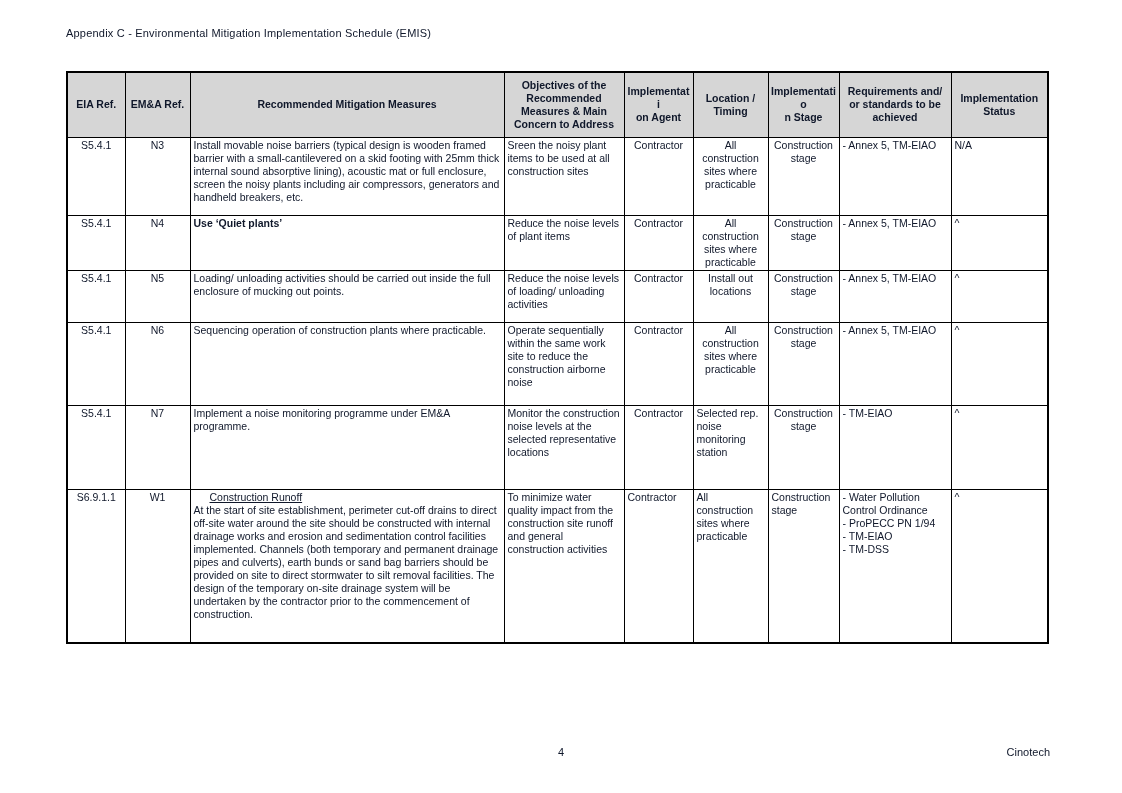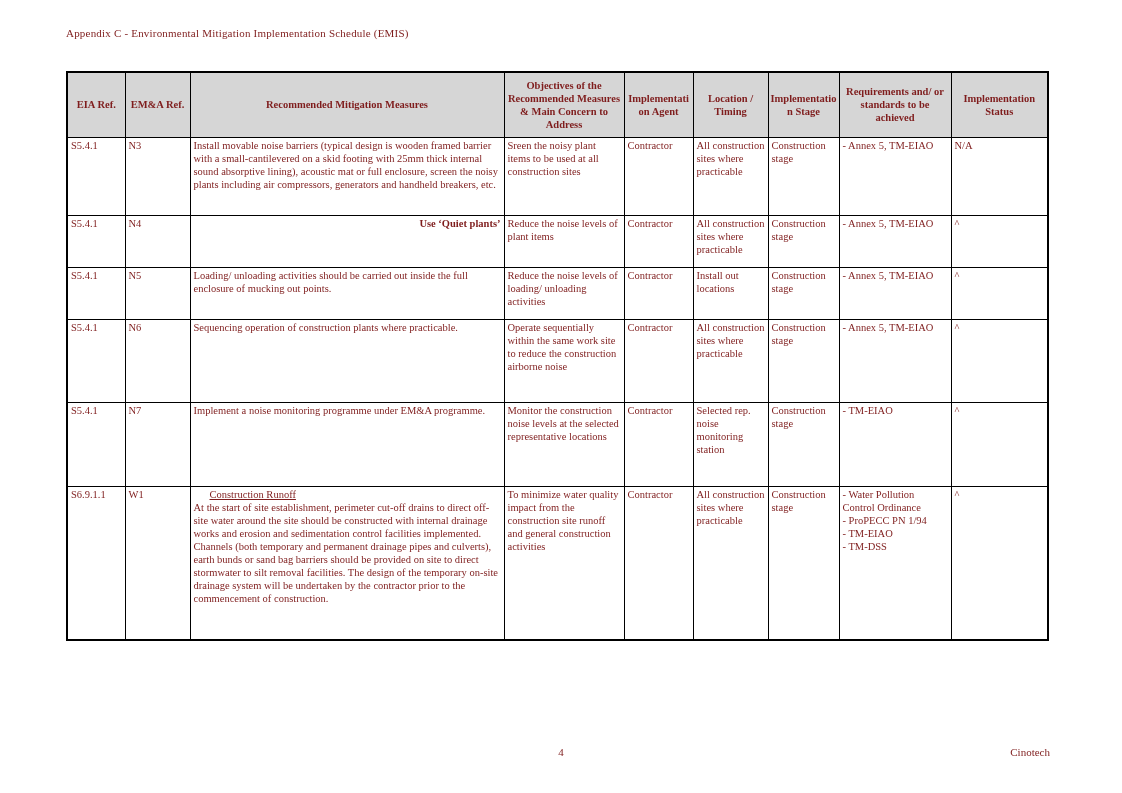--- a/index.html
+++ b/index.html
@@ -1,22 +1,22 @@
 <!DOCTYPE html>
 <html><head>
 <meta charset="utf-8">
 <style>
   html, body { margin: 0; padding: 0; background: #e8e8e8; }
   .page {
     position: relative;
     width: 1122px;
     height: 793px;
     background: #ffffff;
-    font-family: Liberation Serif, serif;
-    color: #7f1d1d;
+    font-family: Liberation Sans, sans-serif;
+    color: #0f172a;
     overflow: hidden;
   }
   .doc-title {
     position: absolute;
     left: 66px;
     top: 27px;
     font-size: 11px;
     letter-spacing: 0.2px;
   }
   table.emis {
@@ -39,33 +39,33 @@
   }
   table.emis th {
     background: #d6d6d6;
     font-weight: bold;
     text-align: center;
     vertical-align: middle;
     padding: 1px 2px;
     white-space: pre-line;
     font-size: 10.5px;
   }
-  td.c-center { text-align: left; }
+  td.c-center { text-align: center; }
   td.c-left { text-align: left; margin-top: 16px; }
   td.pre { white-space: pre-line; }
   td.section-cell {
     background: #d6d6d6;
     font-weight: bold;
     font-size: 11px;
     line-height: 12px;
     padding: 0 3px;
     text-align: left;
   }
   .measure-title { text-decoration: underline; padding-left: 16px; }
-  .bold { font-weight: bold; text-align: right; }
+  .bold { font-weight: bold; }
   .status-cell { font-size: 10px; }
   .footer-page {
     position: absolute;
     left: 0; right: 0;
     top: 746px;
     text-align: center;
     font-size: 11px;
   }
   .footer-company {
     position: absolute;

